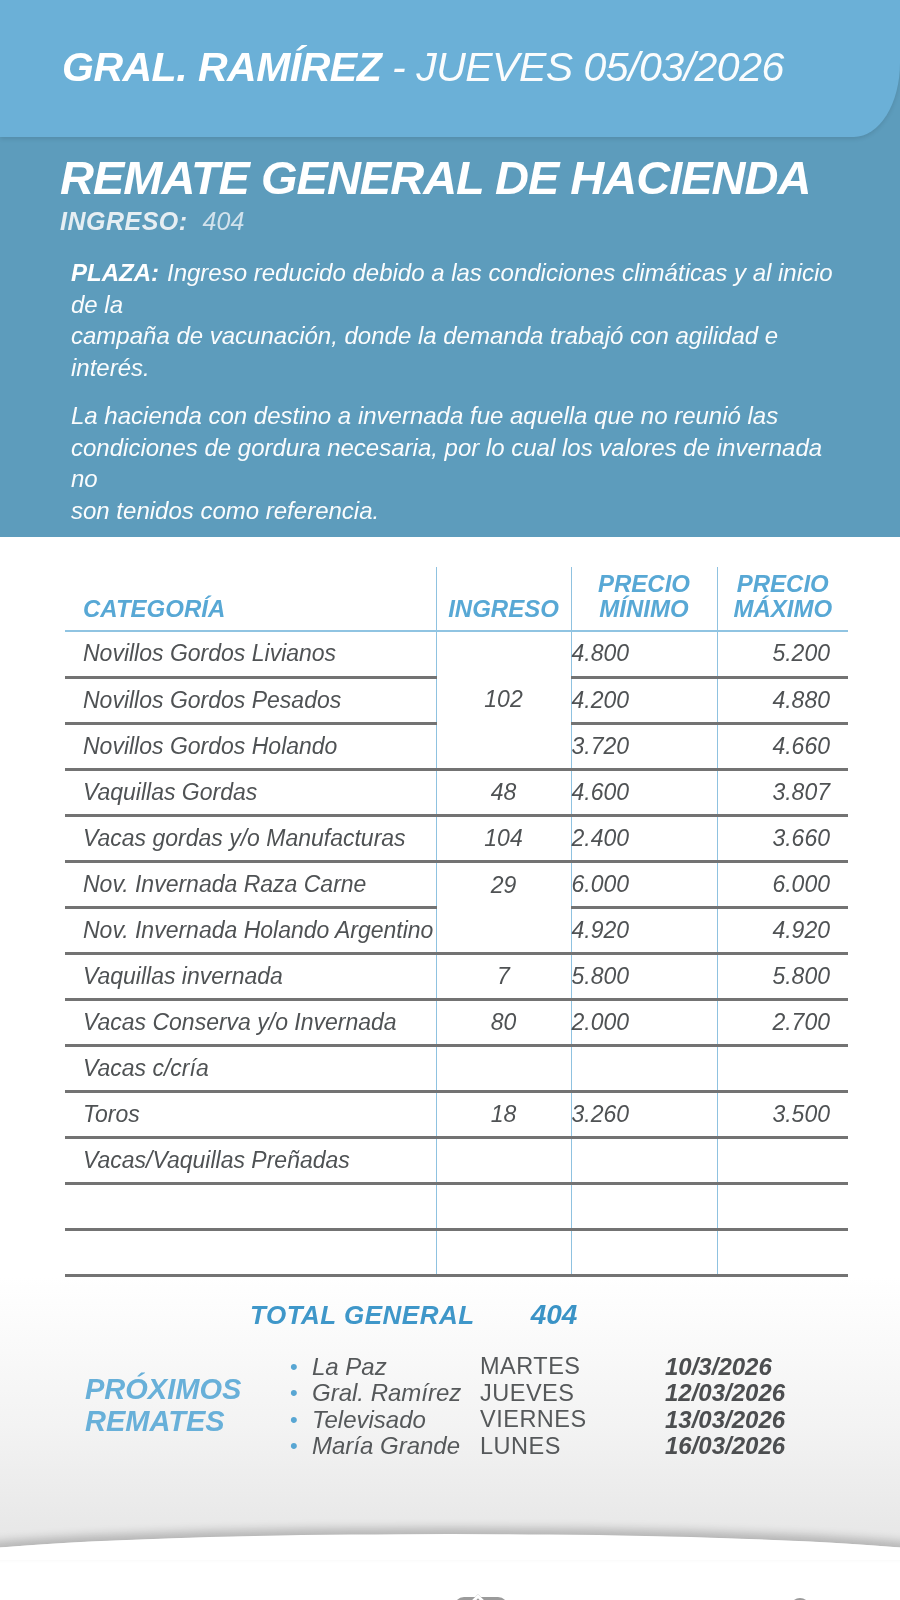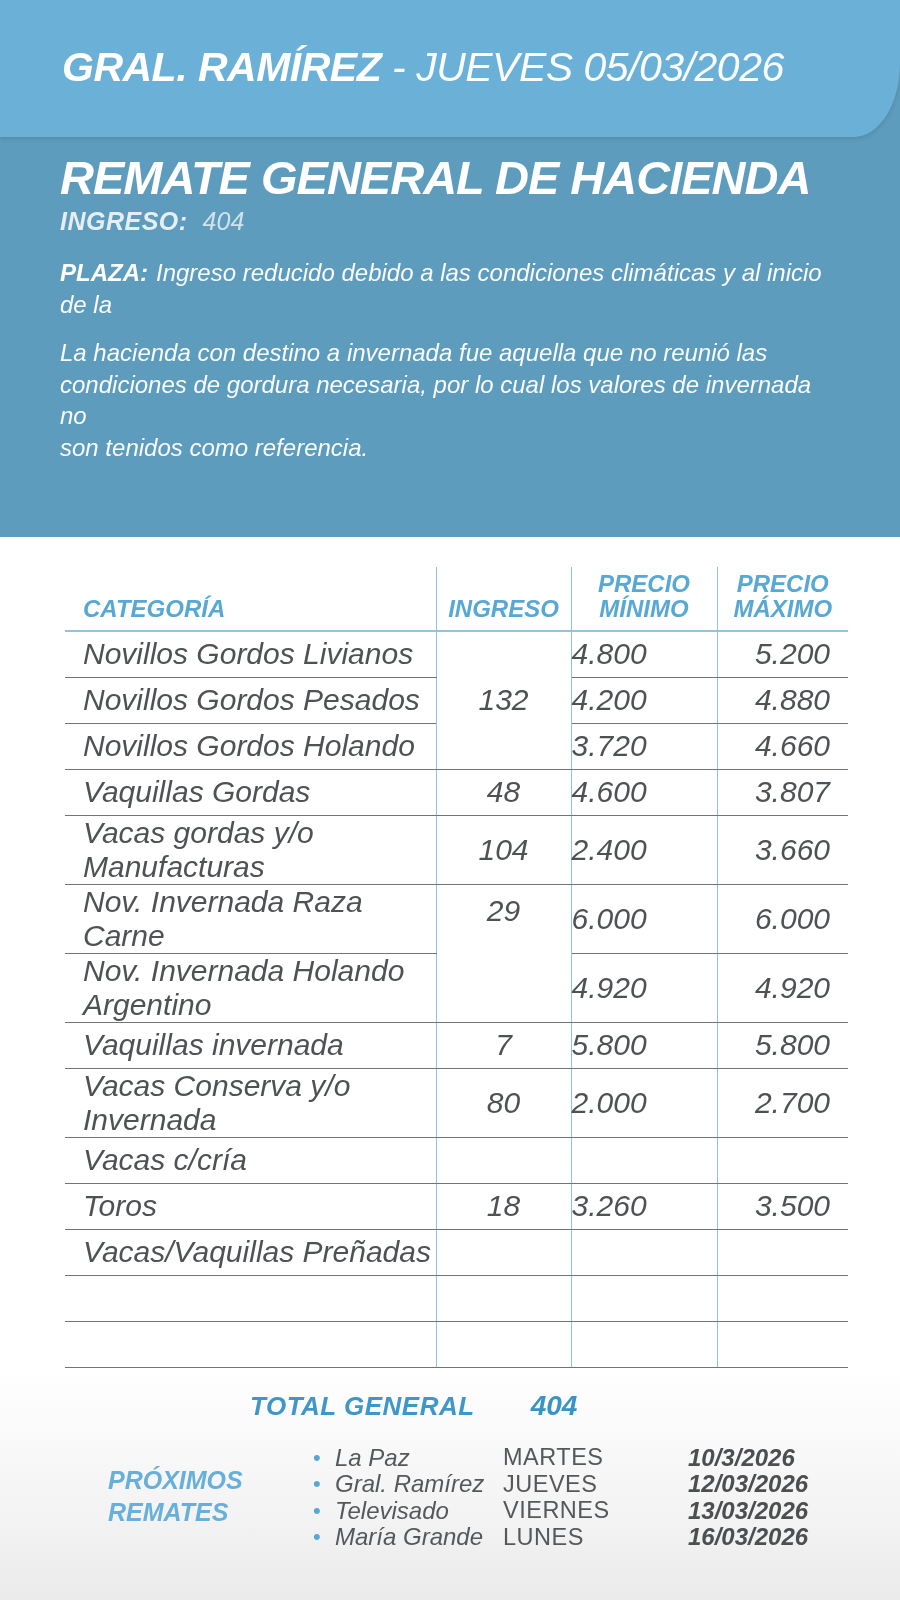--- a/index.html
+++ b/index.html
@@ -25,38 +25,39 @@
   .hero-title {
     color:#ffffff; font-size:47px; font-weight:bold; font-style:italic;
     letter-spacing:-1px; line-height:1.05; white-space:nowrap;
   }
   .ingreso-line { margin-top:5px; font-size:25px; font-style:italic; }
   .ingreso-line .lbl { font-weight:bold; color:#e6eef3; letter-spacing:0.5px; }
   .ingreso-line .val { font-weight:400; color:#d2e2ec; margin-left:8px; }
   .hero-par {
     margin-top:21px; font-size:24px; font-style:italic; line-height:31.5px;
     color:rgba(255,255,255,0.97);
+    margin-left:11px;
   }
   .hero-par .plabel { font-weight:bold; font-style:italic; color:#ffffff; margin-right:8px; }
   .hero-par + .hero-par { margin-top:17px; }
   
   .price-table { border-collapse:collapse; table-layout:fixed; margin:30px 0 0 65px; width:783px; }
   col.c-cat { width:371px; } col.c-ing { width:135px; }
   col.c-min { width:146px; } col.c-max { width:131px; }
   .price-table th {
     vertical-align:bottom; padding-bottom:9px; height:64px;
     color:#58a8d5; font-size:24px; font-weight:bold; font-style:italic;
     border-bottom:2px solid #90c4e2; line-height:25px;
   }
   th.h-cat { text-align:left; padding-left:18px; }
   th.h-ing { text-align:center; }
   th.h-min, th.h-max { text-align:center; }
   .price-table td {
-    height:46px; font-size:30px; font-style:italic; color:#4f5254;
-    border-bottom:1px solid #737373; background:transparent;
+    height:46px; font-size:23px; font-style:italic; color:#4f5254;
+    border-bottom:3px solid #737373; background:transparent;
   }
   td.cat { text-align:left; padding-left:18px; }
   td.ing { text-align:center; }
   td.min { text-align:left; padding-right:30px; }
   td.max { text-align:right; padding-right:18px; }
   .vl-l { border-left:1px solid #8fc2e0; }
   .vl-r { border-right:1px solid #8fc2e0; }
   td.top-align { vertical-align:top; padding-top:9px; }
   
   .lower {
@@ -64,22 +65,22 @@
     background:linear-gradient(180deg,#ffffff 0%,#f3f3f3 55%,#e6e6e6 100%);
   }
   .total-row {
     padding-top:22px; margin-left:250px; display:flex; align-items:baseline;
     font-style:italic; font-weight:bold; color:#3f97c9;
   }
   .total-row .t-label { font-size:26px; letter-spacing:0.5px; }
   .total-row .t-value { font-size:28px; margin-left:56px; color:#3a93c6; }
   .prox { display:flex; margin-top:22px; }
   .prox-title {
-    margin-left:108px; width:170px; margin-top:20px;
-    color:#68b0d9; font-size:25px; font-weight:bold; font-style:italic; line-height:32px;
+    margin-left:85px; width:170px; margin-top:20px;
+    color:#68b0d9; font-size:29px; font-weight:bold; font-style:italic; line-height:32px;
   }
   .prox-list { margin-left:35px; }
   .prox-item { display:grid; grid-template-columns:22px 168px 185px auto; height:26.5px; align-items:center; }
   .prox-item .bullet { color:#58a6d3; font-size:22px; line-height:1; font-style:normal; }
   .prox-item .lugar { font-style:italic; font-size:24px; color:#55585a; }
   .prox-item .dia { font-size:23.5px; color:#55585a; letter-spacing:0.5px; }
   .prox-item .fecha { font-size:24px; font-style:italic; font-weight:bold; color:#4c4e50; }
   
   .footer { position:relative; width:900px; height:168px; background:#ffffff; }
   .footer-curve {
@@ -130,20 +131,21 @@
     </div>
   </div>
   <div class="hero-body">
     <div class="hero-title">REMATE GENERAL DE HACIENDA</div>
     <div class="ingreso-line">
       <span class="lbl">INGRESO:</span>
       <span class="val">404</span>
     </div>
     <div class="hero-par">
       <div><span class="plabel">PLAZA:</span><span>Ingreso reducido debido a las condiciones climáticas y al inicio de la</span></div>
+      <div>campaña de vacunación, donde la demanda trabajó con agilidad e interés.</div>
     </div>
     <div class="hero-par">
       <div>La hacienda con destino a invernada fue aquella que no reunió las</div>
       <div>condiciones de gordura necesaria, por lo cual los valores de invernada no</div>
       <div>son tenidos como referencia.</div>
     </div>
   </div>
 </div>
 
 <table class="price-table">
@@ -163,21 +165,21 @@
       </th>
       <th class="h-max">
         <div>PRECIO</div>
         <div>MÁXIMO</div>
       </th>
     </tr>
   </thead>
   <tbody>
     <tr>
       <td class="cat">Novillos Gordos Livianos</td>
-      <td class="ing vl-l vl-r" rowspan="3">132</td>
+      <td class="ing vl-l vl-r" rowspan="3">102</td>
       <td class="min vl-r">4.800</td>
       <td class="max">5.200</td>
     </tr>
     <tr>
       <td class="cat">Novillos Gordos Pesados</td>
       <td class="min vl-l vl-r">4.200</td>
       <td class="max">4.880</td>
     </tr>
     <tr>
       <td class="cat">Novillos Gordos Holando</td>

